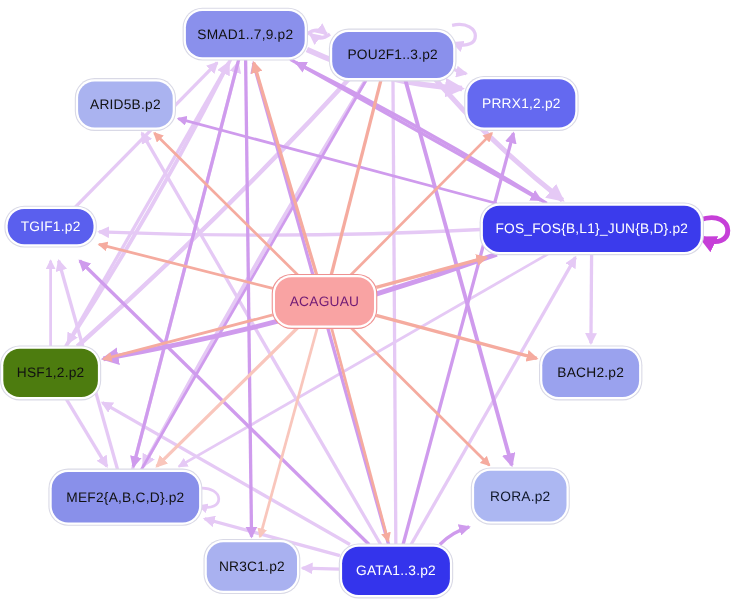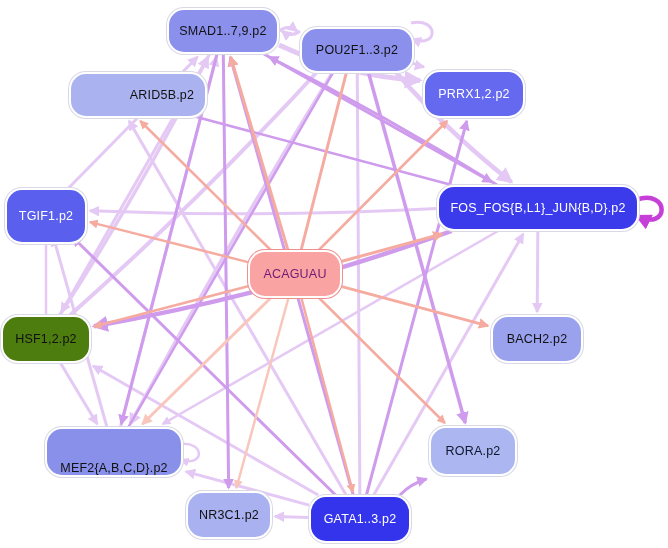--- a/index.html
+++ b/index.html
@@ -86,42 +86,42 @@
         <path d="M 636,200 C 670,188 670,232 637,216" fill="none" stroke="#c63fd8" stroke-width="4.5" stroke-linecap="butt" marker-end="url(#arrow-magenta)"></path>
       </g>
   </svg>
   <div id="node-layer">
       <div class="node" style="left: 169px; top: 10px; width: 108px; height: 42px; background: rgb(138, 144, 236); color: rgb(17, 17, 17); box-shadow: rgb(255, 255, 255) 0px 0px 0px 2px, rgb(217, 217, 230) 0px 0px 0px 3px; text-align: center;">
         <span>SMAD1..7,9.p2</span>
       </div>
       <div class="node" style="left: 302px; top: 10px; width: 110px; height: 42px; background: rgb(138, 144, 236); color: rgb(17, 17, 17); box-shadow: rgb(255, 255, 255) 0px 0px 0px 2px, rgb(217, 217, 230) 0px 0px 0px 3px; margin-top: 19px;">
         <span>POU2F1..3.p2</span>
       </div>
-      <div class="node" style="left: 71px; top: 74px; width: 86px; height: 42px; background: rgb(170, 179, 240); color: rgb(17, 17, 17); box-shadow: rgb(255, 255, 255) 0px 0px 0px 2px, rgb(217, 217, 230) 0px 0px 0px 3px; padding-left: 48px;">
+      <div class="node" style="left: 71px; top: 74px; width: 86px; height: 42px; background: rgb(170, 179, 240); color: rgb(17, 17, 17); box-shadow: rgb(255, 255, 255) 0px 0px 0px 2px, rgb(217, 217, 230) 0px 0px 0px 3px;">
         <span>ARID5B.p2</span>
       </div>
       <div class="node" style="left: 425px; top: 72px; width: 98px; height: 44px; background: rgb(100, 105, 240); color: rgb(255, 255, 255); box-shadow: rgb(255, 255, 255) 0px 0px 0px 2px, rgb(217, 217, 230) 0px 0px 0px 3px; align-items: center;">
         <span>PRRX1,2.p2</span>
       </div>
-      <div class="node" style="left: 7px; top: 190px; width: 78px; height: 52px; background: rgb(90, 95, 238); color: rgb(255, 255, 255); box-shadow: rgb(255, 255, 255) 0px 0px 0px 2px, rgb(217, 217, 230) 0px 0px 0px 3px;">
+      <div class="node" style="left: 7px; top: 190px; width: 78px; height: 32px; background: rgb(90, 95, 238); color: rgb(255, 255, 255); box-shadow: rgb(255, 255, 255) 0px 0px 0px 2px, rgb(217, 217, 230) 0px 0px 0px 3px;">
         <span>TGIF1.p2</span>
       </div>
       <div class="node" style="left: 439px; top: 187px; width: 198px; height: 42px; background: rgb(59, 59, 236); color: rgb(255, 255, 255); box-shadow: rgb(255, 255, 255) 0px 0px 0px 2px, rgb(217, 217, 230) 0px 0px 0px 3px;">
         <span>FOS_FOS{B,L1}_JUN{B,D}.p2</span>
       </div>
       <div class="node" style="left: 250px; top: 252px; width: 90px; height: 44px; background: rgb(249, 163, 163); color: #701a75; box-shadow: rgb(255, 255, 255) 0px 0px 0px 2px, rgb(238, 144, 144) 0px 0px 0px 3px;">
         <span>ACAGUAU</span>
       </div>
       <div class="node" style="left: 3px; top: 317px; width: 86px; height: 44px; background: #4d7c0f; color: rgb(17, 17, 17); box-shadow: rgb(255, 255, 255) 0px 0px 0px 2px, rgb(217, 217, 230) 0px 0px 0px 3px;">
         <span>HSF1,2.p2</span>
       </div>
       <div class="node" style="left: 493px; top: 317px; width: 88px; height: 44px; background: rgb(154, 162, 238); color: rgb(17, 17, 17); box-shadow: rgb(255, 255, 255) 0px 0px 0px 2px, rgb(217, 217, 230) 0px 0px 0px 3px; text-align: right;">
         <span>BACH2.p2</span>
       </div>
-      <div class="node" style="left: 47px; top: 429px; width: 134px; height: 46px; background: rgb(137, 144, 234); color: rgb(17, 17, 17); box-shadow: rgb(255, 255, 255) 0px 0px 0px 2px, rgb(217, 217, 230) 0px 0px 0px 3px; align-items: flex-end;">
+      <div class="node" style="left: 47px; top: 429px; width: 134px; height: 46px; background: rgb(137, 144, 234); color: rgb(17, 17, 17); box-shadow: rgb(255, 255, 255) 0px 0px 0px 2px, rgb(217, 217, 230) 0px 0px 0px 3px;">
         <span>MEF2{A,B,C,D}.p2</span>
       </div>
       <div class="node" style="left: 431px; top: 428px; width: 84px; height: 46px; background: rgb(172, 183, 242); color: #0f172a; box-shadow: rgb(255, 255, 255) 0px 0px 0px 2px, rgb(217, 217, 230) 0px 0px 0px 3px;">
         <span>RORA.p2</span>
       </div>
       <div class="node" style="left: 188px; top: 493px; width: 82px; height: 44px; background: rgb(169, 177, 240); color: rgb(17, 17, 17); box-shadow: rgb(255, 255, 255) 0px 0px 0px 2px, rgb(217, 217, 230) 0px 0px 0px 3px;">
         <span>NR3C1.p2</span>
       </div>
       <div class="node" style="left: 311px; top: 497px; width: 98px; height: 44px; background: rgb(52, 52, 236); color: rgb(255, 255, 255); box-shadow: rgb(255, 255, 255) 0px 0px 0px 2px, rgb(217, 217, 230) 0px 0px 0px 3px;">
         <span>GATA1..3.p2</span>

